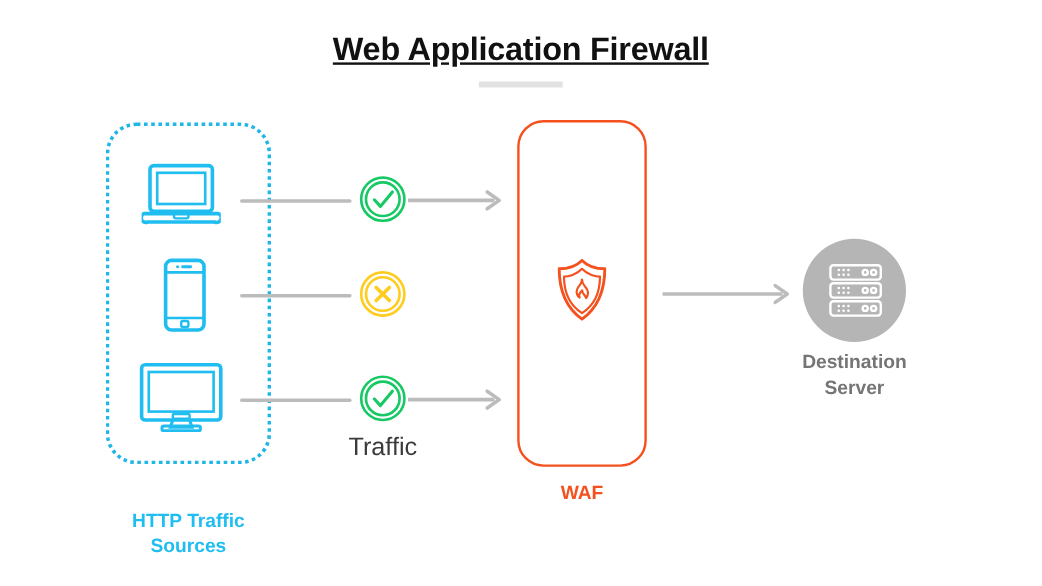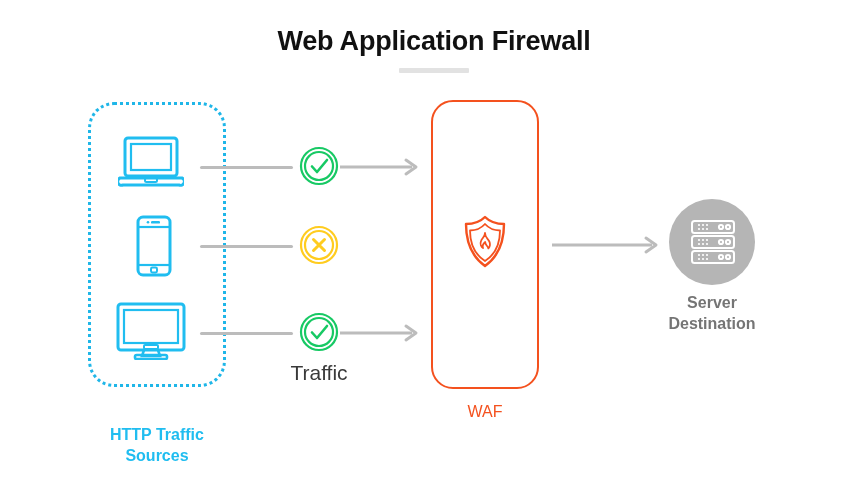--- a/index.html
+++ b/index.html
@@ -22,20 +22,21 @@
   #title {
     position: absolute;
     left: 0;
     top: 26px;
     width: 868px;
     text-align: center;
     font-size: 27px;
     font-weight: bold;
     color: #111111;
     letter-spacing: -0.2px;
+    text-decoration: underline;
   }
   #title-rule {
     position: absolute;
     left: 399px;
     top: 68px;
     width: 70px;
     height: 5px;
     background: #e2e2e2;
     border-radius: 1px;
   }
@@ -120,21 +121,21 @@
     left: 461px;
     top: 214px;
   }
   #waf-label {
     position: absolute;
     left: 405px;
     top: 403px;
     width: 160px;
     text-align: center;
     font-size: 16px;
-    font-weight: normal;
+    font-weight: bold;
     color: #f4511e;
   }
 
   
   #server-circle {
     position: absolute;
     left: 669px;
     top: 199px;
     width: 86px;
     height: 86px;
@@ -297,17 +298,17 @@
           <circle cx="38" cy="8" r="2.1"></circle>
         <circle cx="31" cy="23" r="2.1"></circle>
           <circle cx="38" cy="23" r="2.1"></circle>
         <circle cx="31" cy="38" r="2.1"></circle>
           <circle cx="38" cy="38" r="2.1"></circle>
       </g>
     </svg>
   </div>
 
   <div id="server-label">
+    <div>Destination</div>
     <div>Server</div>
-    <div>Destination</div>
   </div>
 
 </div>
 
 </body></html>

